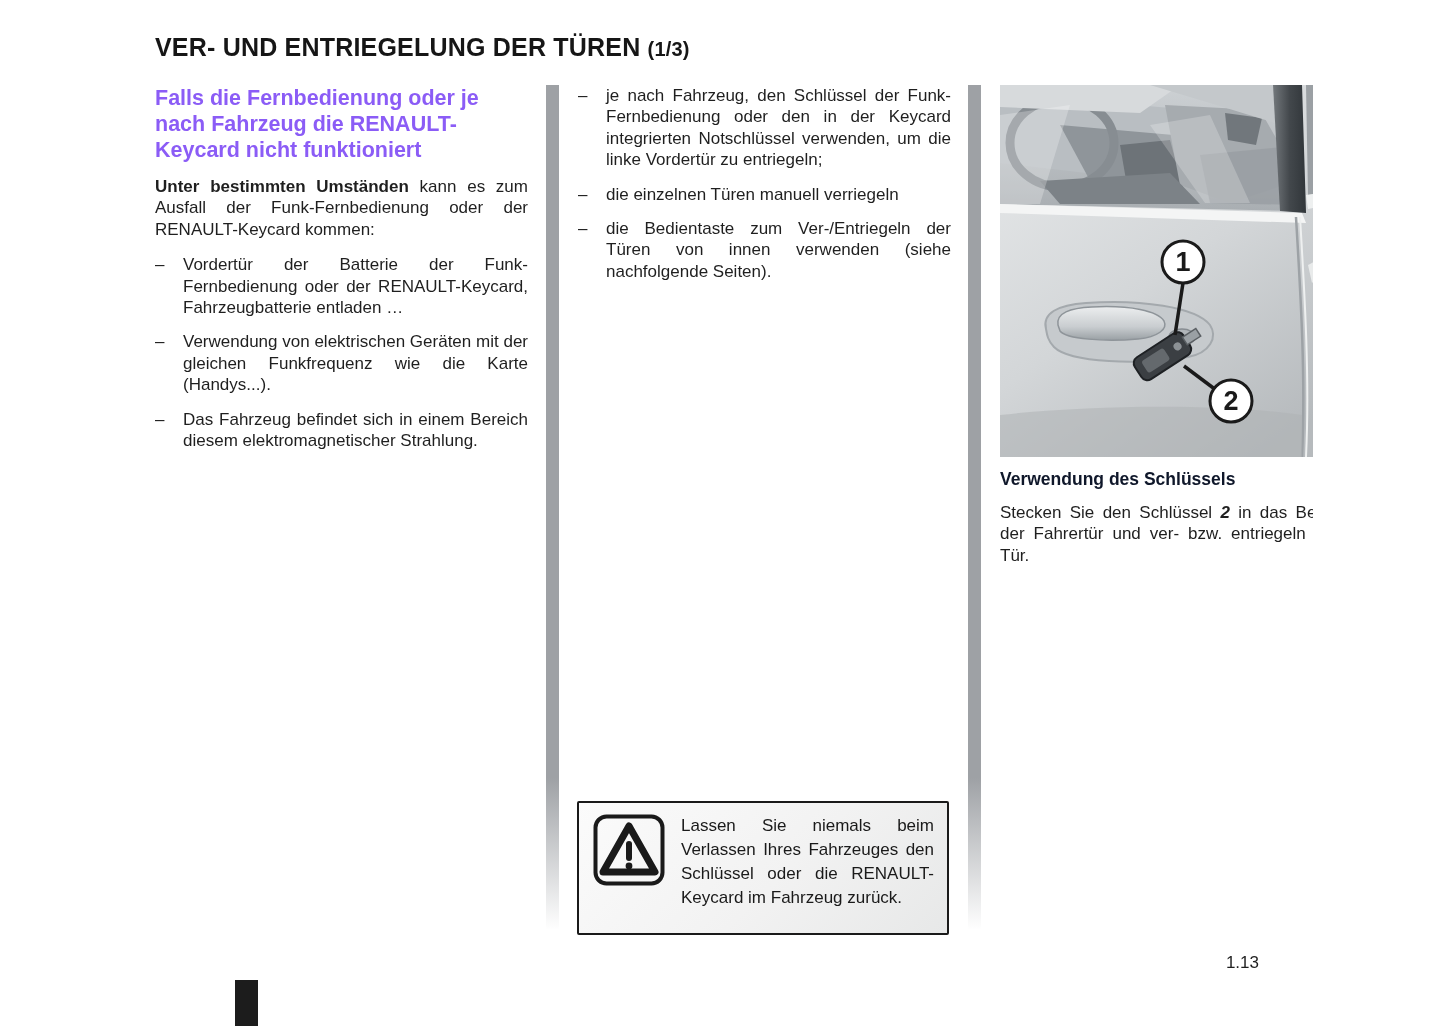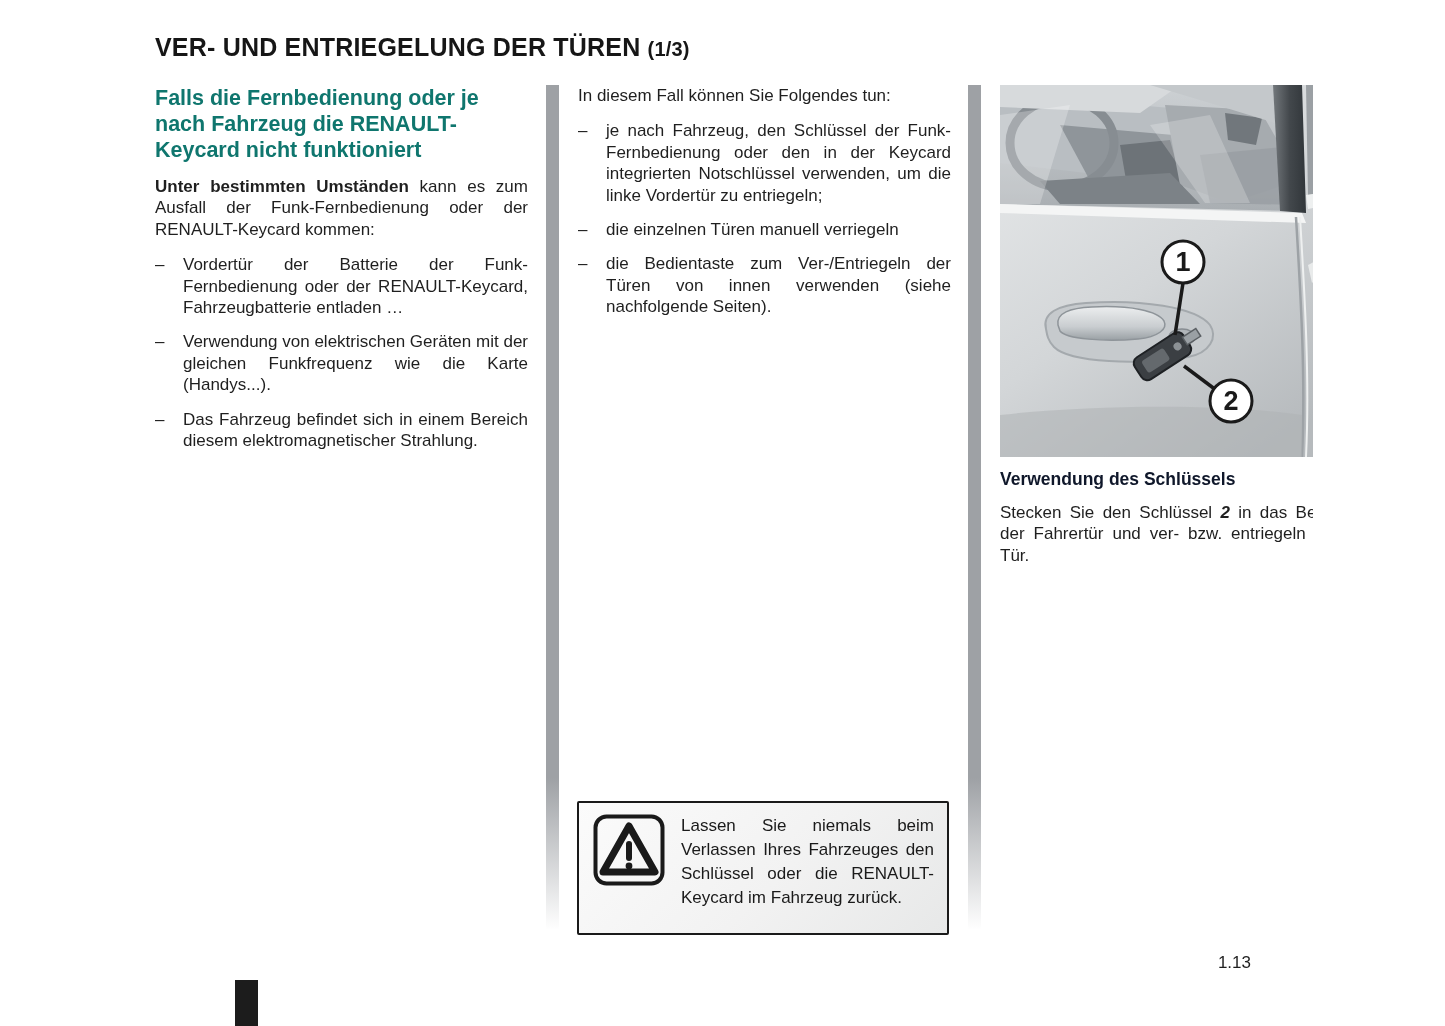--- a/index.html
+++ b/index.html
@@ -26,21 +26,21 @@
     background:linear-gradient(to bottom,
       #9ea1a5 0%, #9ea1a5 82%, rgba(158,161,165,0) 100%);
   }
   .vsep-1 { left:546px; }
   .vsep-2 { left:968px; }
   .body {
     font-size:17px; line-height:1.26; color:#1f1f1f;
   }
   .justify { text-align:justify; }
   .col h2 {
-    font-size:21.5px; line-height:1.21; font-weight:bold; color:#0f766e;
+    font-size:21.5px; line-height:1.21; font-weight:bold; color:#8b5cf6;
     margin-bottom:13px;
   }
   .col h3 {
     font-size:17.5px; font-weight:bold; color:#0f172a; margin-bottom:12px;
   }
   .intro { margin-bottom:14px; }
   .bullet { display:flex; margin-bottom:13px; }
   .bullet .dash { flex:0 0 28px; font-size:17px; line-height:1.26; }
   .bullet .btxt { flex:1; }
   .bolditalic { font-weight:bold; font-style:italic; }
@@ -52,21 +52,21 @@
   .warning-box {
     position:absolute; left:577px; top:801px; width:372px; height:134px;
     border:2.5px solid #1a1a1a; border-radius:2px;
     background:linear-gradient(135deg,#fbfbfb 0%,#f2f2f2 55%,#e7e8e8 100%);
     display:flex; align-items:flex-start; padding:11px 13px 16px 14px;
   }
   .warning-icon { flex:0 0 72px; height:72px; margin-right:16px; }
   .warning-text { flex:1; font-size:17px; line-height:1.41; }
   
   .page-number {
-    position:absolute; right:62px; top:953px;
+    position:absolute; right:54px; top:953px;
     font-size:17px; color:#1f1f1f;
   }
   .corner-mark {
     position:absolute; left:235px; top:980px; width:23px; height:46px;
     background:#1c1c1c;
   }
   .edge-tab {
     position:absolute; left:1394px; top:211px; width:51px; height:57px;
     background:#d5d5d5;
   }
@@ -94,21 +94,20 @@
     </div>
     <div class="bullet">
       <span class="dash">–</span>
       <p class="body justify btxt">Das Fahrzeug befindet sich in einem Bereich diesem elektromagnetischer Strahlung.</p>
     </div>
   </section>
 
   <div class="vsep vsep-1"></div>
 
   <section class="col col-mid">
-    <p class="body intro">In diesem Fall können Sie Folgendes tun:</p>
     <div class="bullet">
       <span class="dash">–</span>
       <p class="body justify btxt">je nach Fahrzeug, den Schlüssel der Funk-Fernbedienung oder den in der Keycard integrierten Notschlüssel verwenden, um die linke Vordertür zu entriegeln;</p>
     </div>
     <div class="bullet">
       <span class="dash">–</span>
       <p class="body justify btxt">die einzelnen Türen manuell verriegeln</p>
     </div>
     <div class="bullet">
       <span class="dash">–</span>

